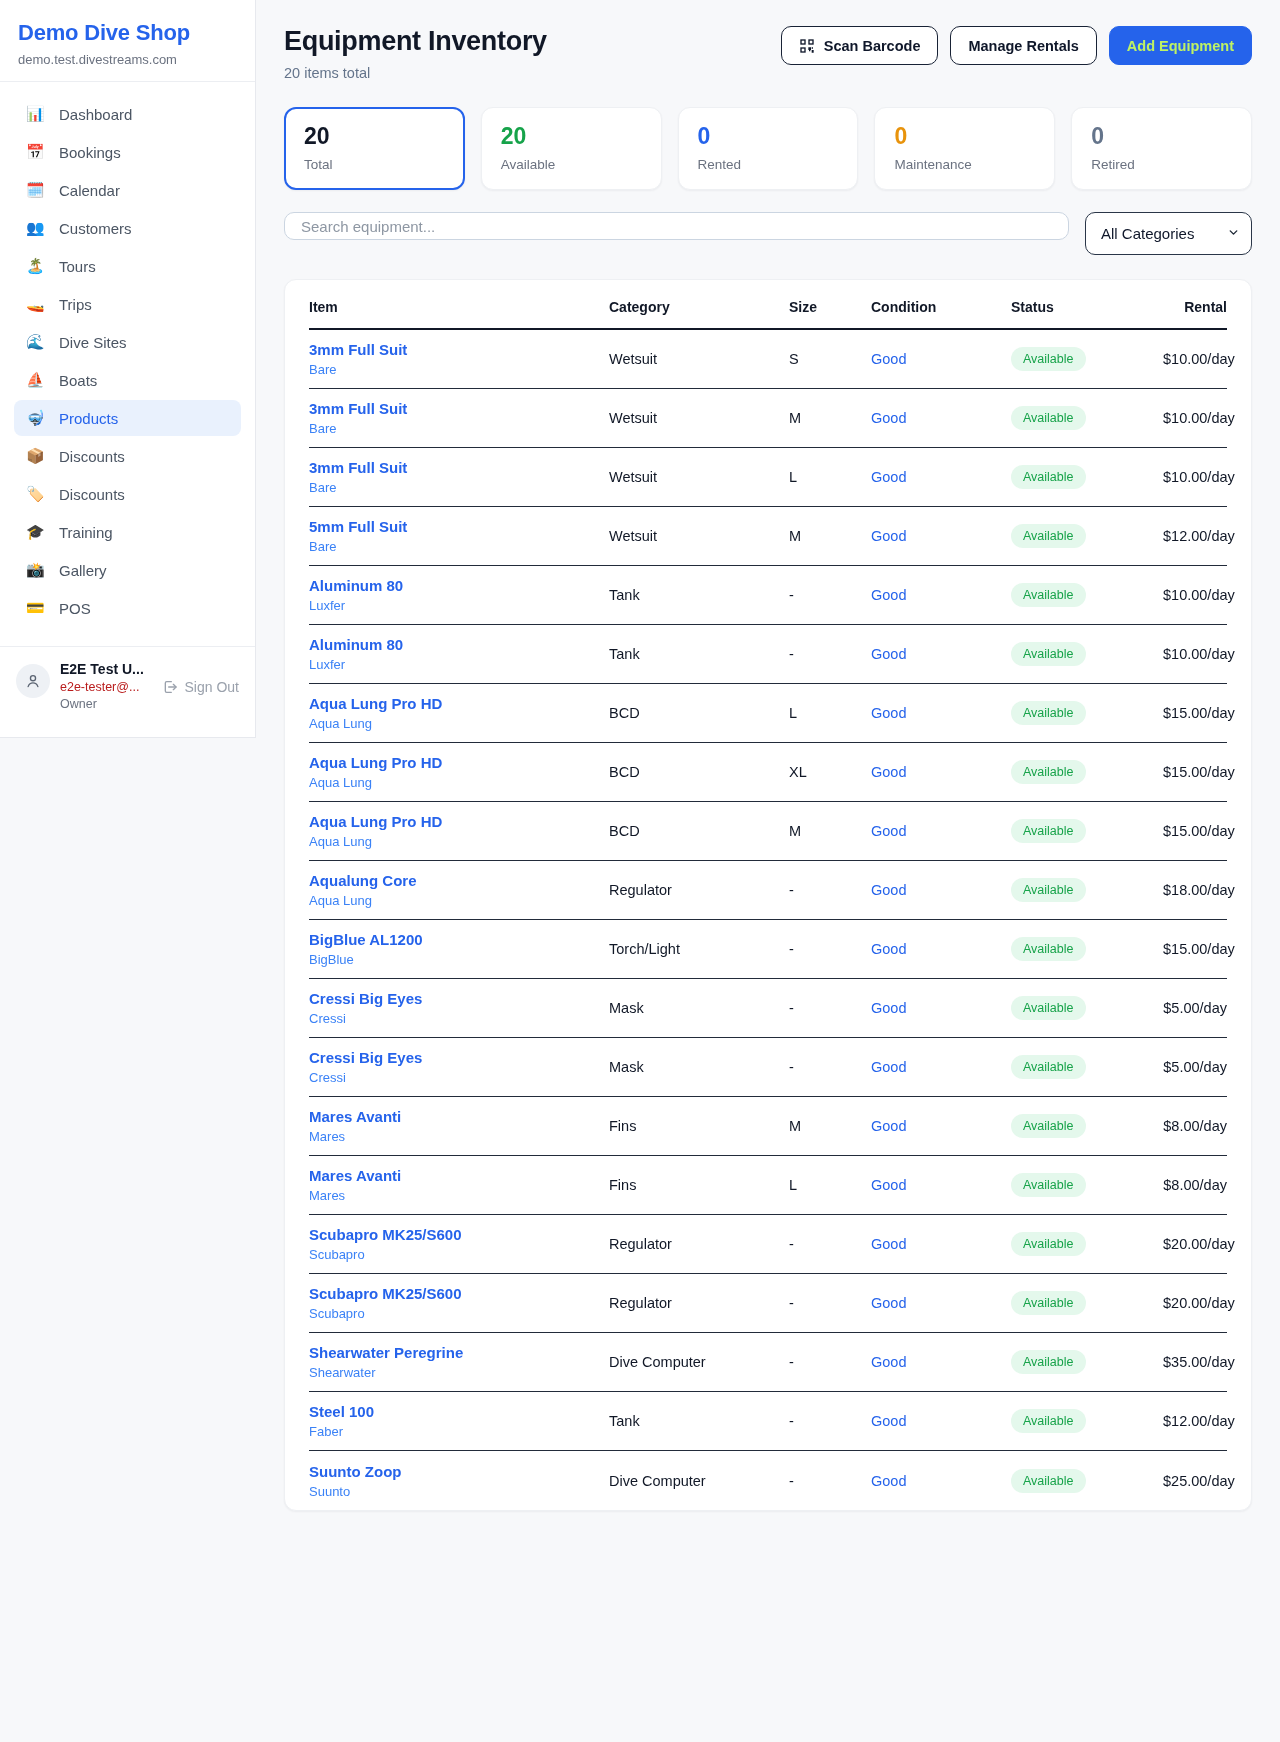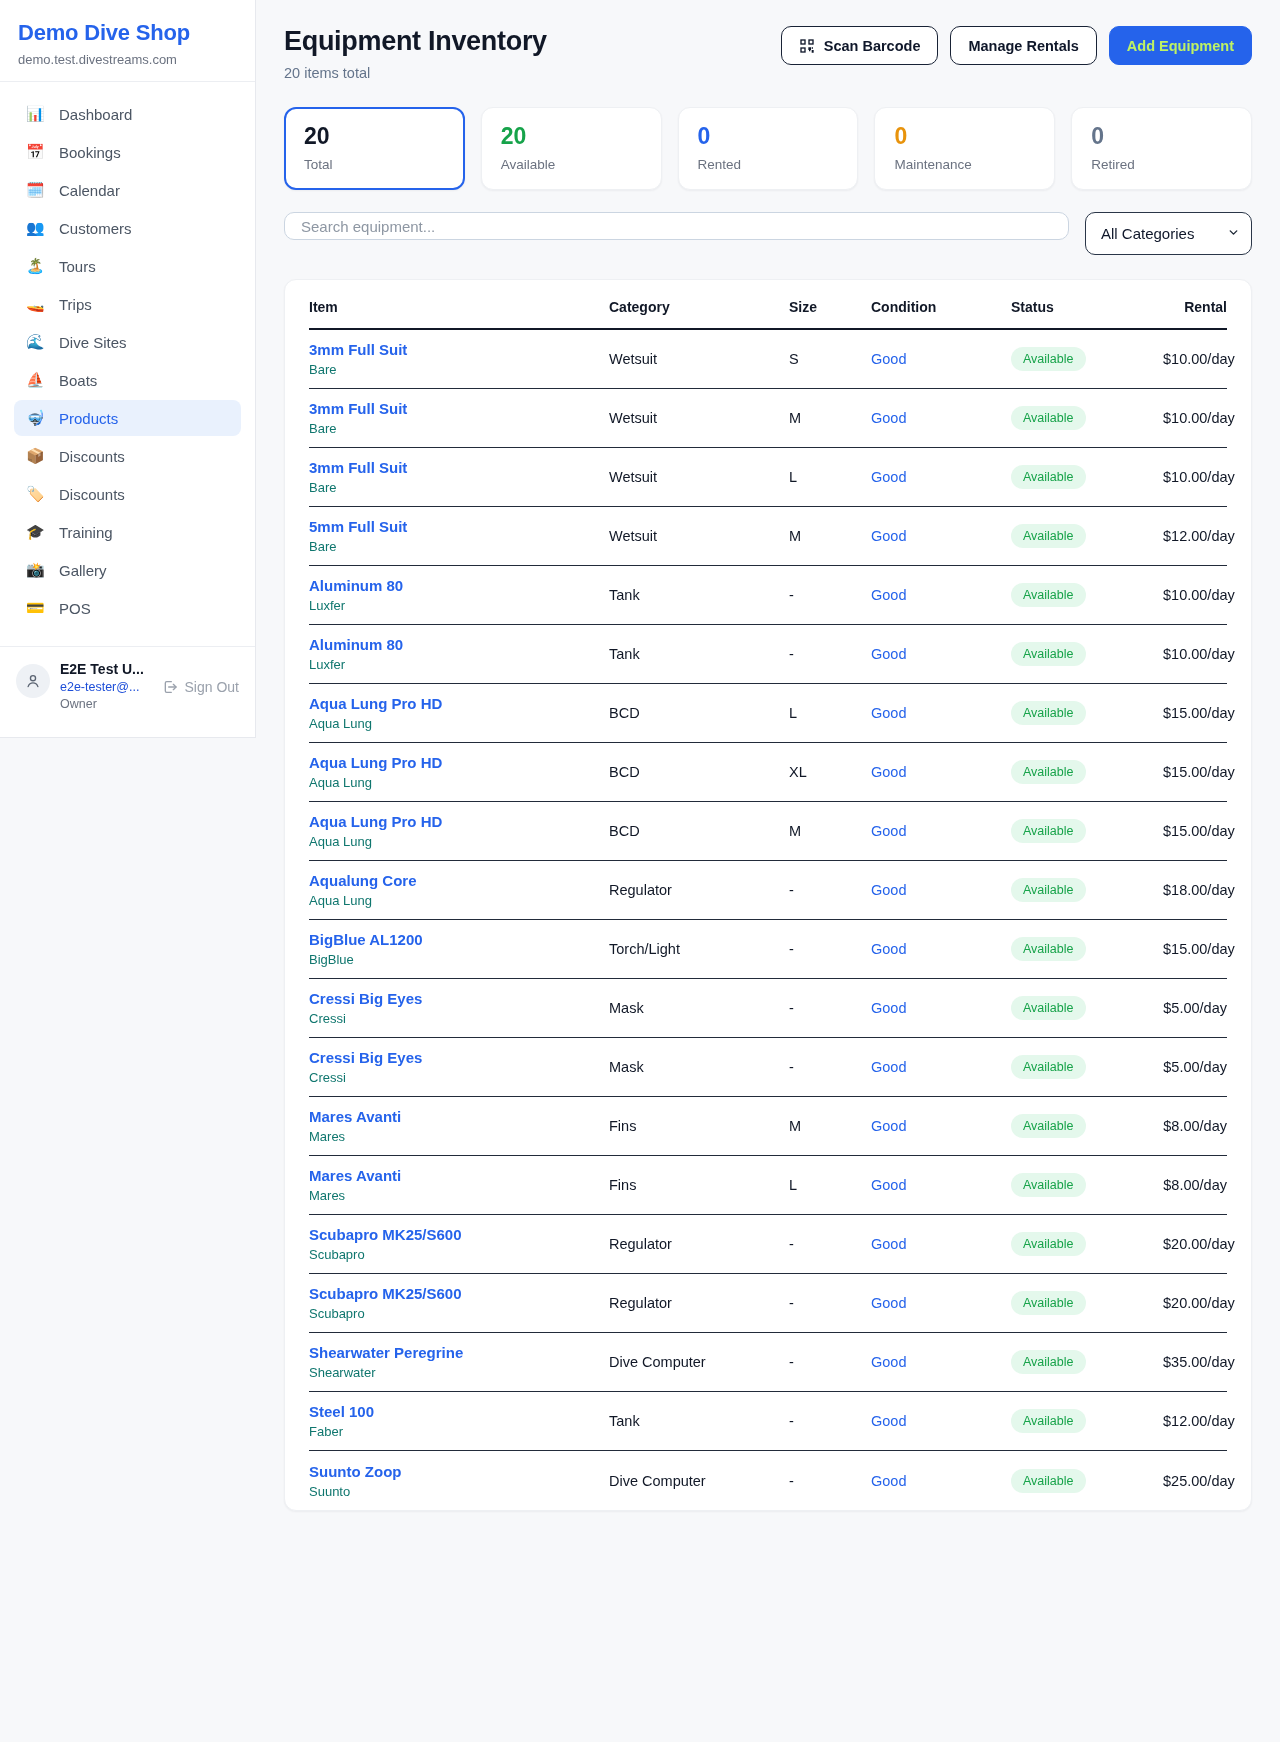--- a/index.html
+++ b/index.html
@@ -36,21 +36,21 @@
     margin-top: 6px; padding: 14px 16px 16px 16px;
     display: flex; align-items: flex-start; gap: 10px;
   }
   .avatar {
     width: 34px; height: 34px; border-radius: 50%;
     background: #eef1f5; display: flex; align-items: center; justify-content: center;
     flex: 0 0 auto; margin-top: 3px;
   }
   .user-meta { flex: 1 1 auto; min-width: 0; }
   .user-name { font-size: 14px; font-weight: 700; color: #111827; }
-  .user-email { font-size: 12.5px; color: #1d4ed8; margin-top: 3px; }
+  .user-email { font-size: 12.5px; color: #b91c1c; margin-top: 3px; }
   .user-role { font-size: 12.5px; color: #6b7280; margin-top: 3px; }
   .signout {
     display: flex; align-items: center; gap: 7px;
     color: #9aa1ac; font-size: 14px; cursor: pointer; white-space: nowrap; margin-top: 18px;
   }
   
   .main { margin-left: 256px; padding: 26px 28px 20px 28px; }
   .page-header { display: flex; justify-content: space-between; align-items: flex-start; }
   .page-title { font-size: 27px; font-weight: 800; color: #111827; letter-spacing: -0.3px; }
   .page-subtitle { font-size: 14.5px; color: #64748b; margin-top: 8px; }
@@ -93,21 +93,21 @@
     border: 1px solid #eef0f3; box-shadow: 0 1px 2px rgba(16,24,40,.05);
     padding: 0 24px; overflow: hidden;
   }
   .tgrid { display: grid; grid-template-columns: 300px 180px 82px 140px 152px 1fr; align-items: center; }
   .thead { padding: 19px 0 13px 0; border-bottom: 2px solid #111827; }
   .th { font-size: 14px; font-weight: 700; color: #111827; }
   .th:last-child, .td-rental { text-align: right; }
   .trow { height: 59px; border-bottom: 1px solid #222b3a; }
   .trow:last-child { border-bottom: none; }
   .item-name { color: #2563eb; font-size: 15px; font-weight: 600; cursor: pointer; }
-  .item-brand { color: #0f766e; font-size: 13px; margin-top: 4px; }
+  .item-brand { color: #3b82f6; font-size: 13px; margin-top: 4px; }
   .td-cat, .td-size { font-size: 14.5px; color: #111827; }
   .td-cond { font-size: 14.5px; color: #2563eb; cursor: pointer; }
   .badge {
     display: inline-block; background: #e4f8ec; color: #17a34a;
     font-size: 12.5px; font-weight: 500; padding: 5px 12px; border-radius: 999px;
   }
   .td-rental { font-size: 14.5px; font-weight: 500; color: #111827; }
 </style>
 </head>
 <body>

